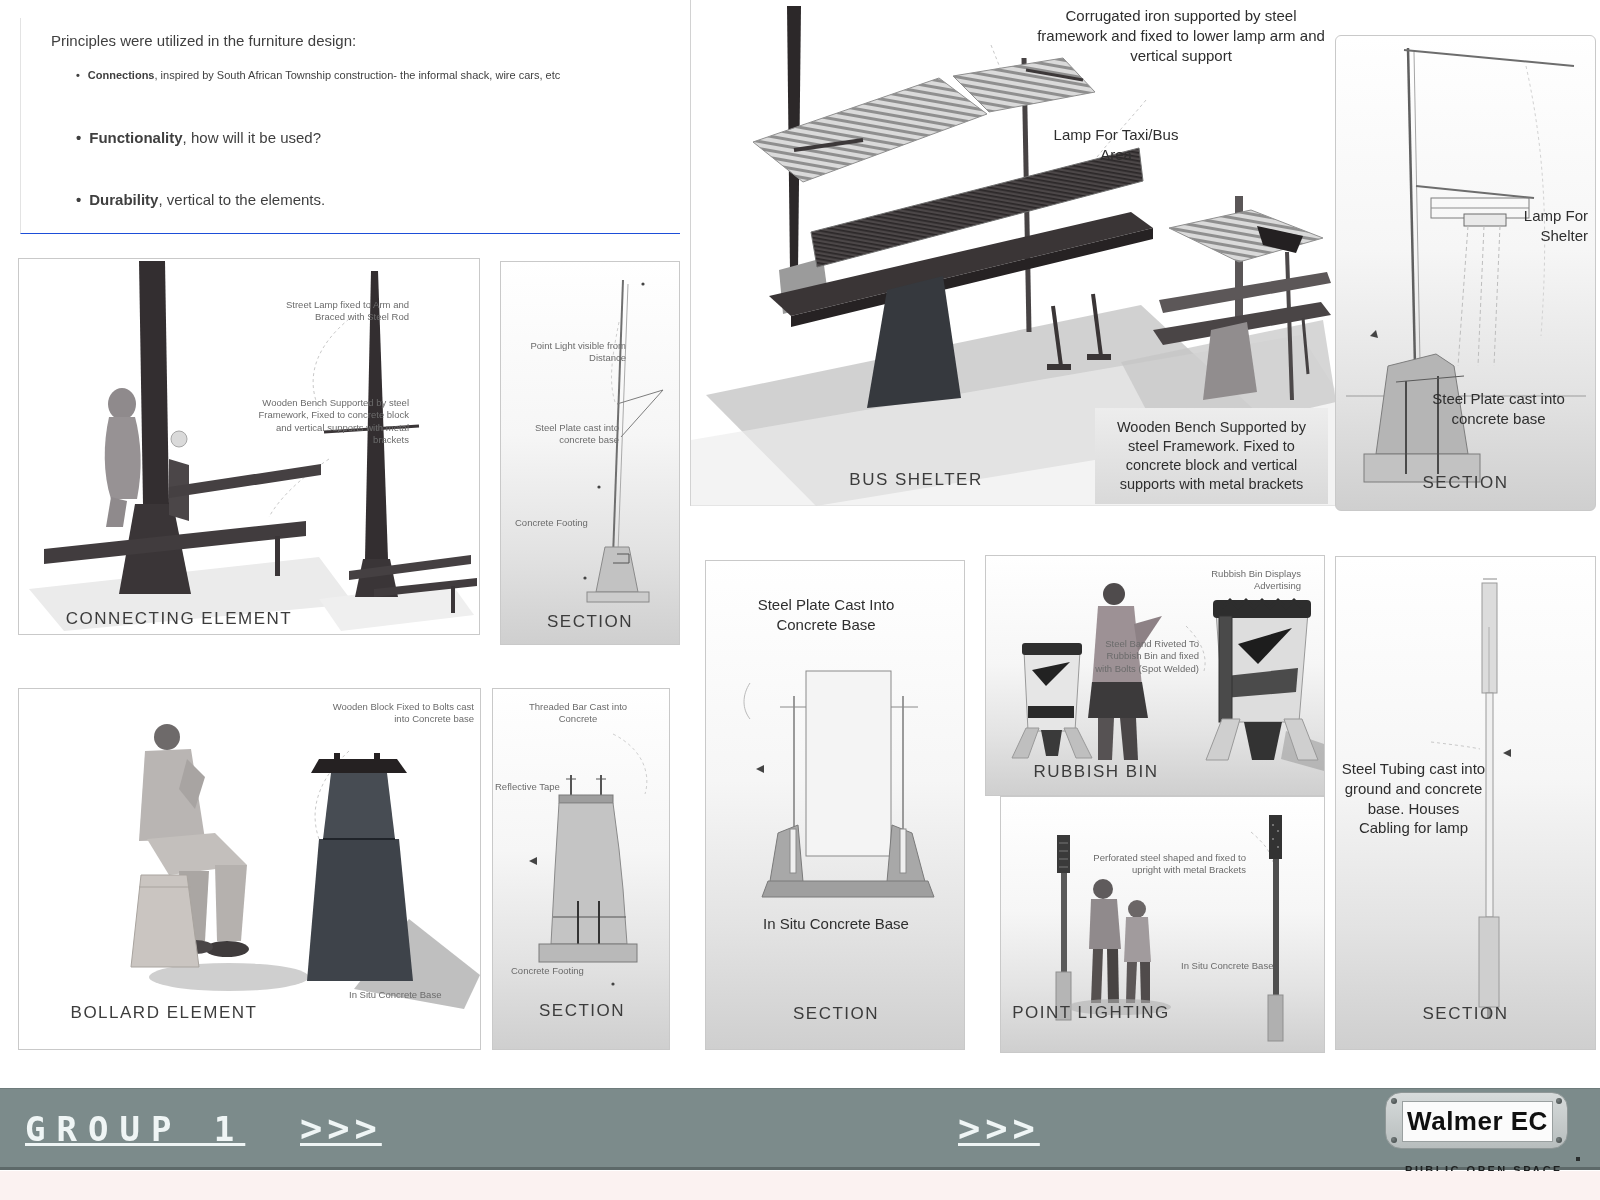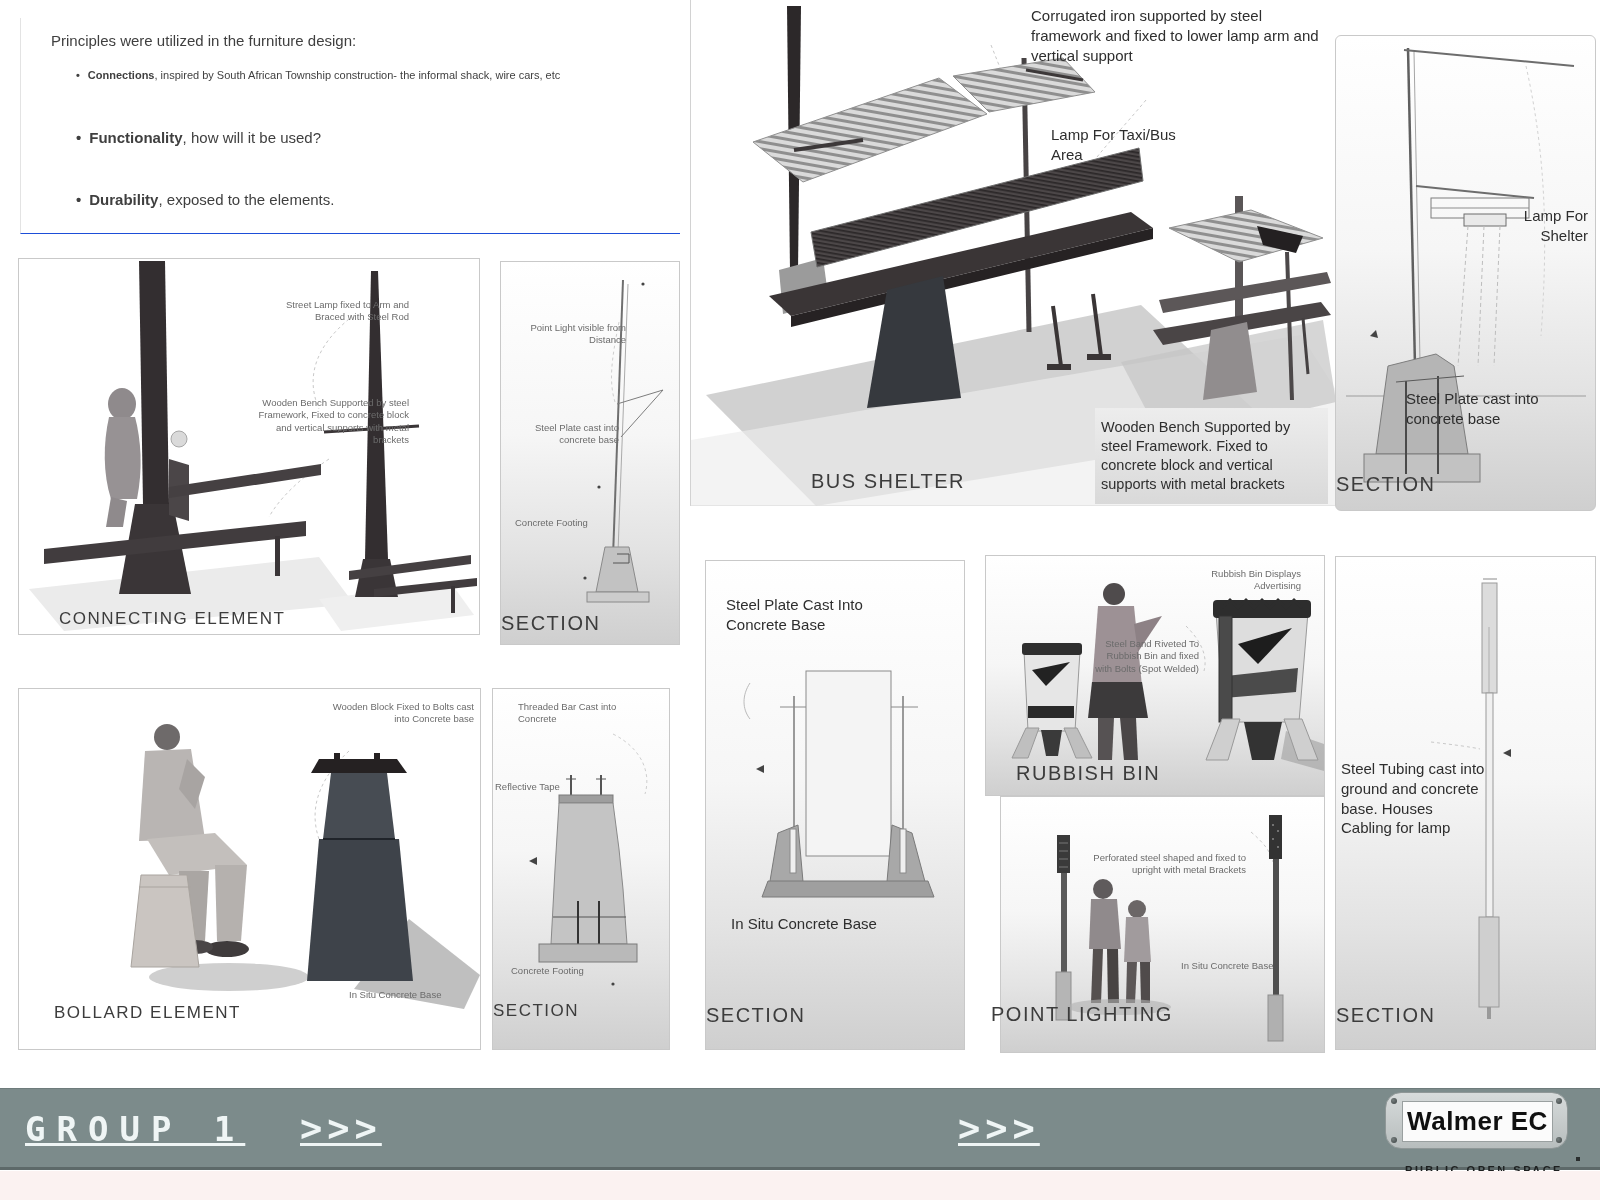--- a/index.html
+++ b/index.html
@@ -7,22 +7,22 @@
   #page {
     position: relative; width: 1600px; height: 1200px;
     background: #ffffff; overflow: hidden;
     font-family: "Liberation Sans", sans-serif; color:#333;
   }
   .abs { position:absolute; }
   .panel { position:absolute; background:#ffffff; border:1px solid #c9c9c9; }
   .grad  { background: linear-gradient(180deg,#ffffff 0%,#f6f6f6 45%,#e3e3e3 75%,#cfcfcf 100%); }
   .anno  { position:absolute; font-size:9.5px; color:#6b6b6b; line-height:1.3; }
   .anno-lg { position:absolute; font-size:15px; color:#2e2e2e; line-height:1.32; }
-  .r { text-align:right; } .c { }
-  .panel-title { position:absolute; font-size:20px; letter-spacing:1.5px; color:#3c3c3c; white-space:nowrap; }
+  .r { text-align:right; } .c { text-align:center; }
+  .panel-title { position:absolute; font-size:17px; letter-spacing:1.5px; color:#3c3c3c; white-space:nowrap; }
   .big-title { font-size:17px; }
   svg { position:absolute; left:0; top:0; }
   .bullet-dot { font-weight:bold; margin-right:8px; }
   .term { font-weight:bold; }
   #footer-bar {
     position:absolute; left:0; top:1088px; width:1600px; height:82px;
     border-top:1px solid #6e7c7c; border-bottom:3px solid #5d6969;
   }
   .footer-text {
     position:absolute; color:#eff5f5; font-family:"DejaVu Sans Mono", monospace;
@@ -55,21 +55,21 @@
 
   <div class="abs" style="left:20px; top:18px; width:660px; height:216px; background:#fff; border-bottom:1px solid #1d4ed8; border-left:1px solid #e3e3e3;">
     <div class="abs" style="left:30px; top:14px; font-size:15px; color:#3f3f3f;">Principles were utilized in the furniture design:</div>
     <div class="abs" style="left:55px; top:50px; width:560px; font-size:11px; color:#3f3f3f; line-height:1.35;">
       <span class="bullet-dot">•</span><span class="term">Connections</span><span>, inspired by South African Township construction- the informal shack, wire cars, etc</span>
     </div>
     <div class="abs" style="left:55px; top:110px; width:560px; font-size:15px; color:#3f3f3f; line-height:1.35;">
       <span class="bullet-dot">•</span><span class="term">Functionality</span><span>, how will it be used?</span>
     </div>
     <div class="abs" style="left:55px; top:172px; width:560px; font-size:15px; color:#3f3f3f; line-height:1.35;">
-      <span class="bullet-dot">•</span><span class="term">Durability</span><span>, exposed to the elements.</span>
+      <span class="bullet-dot">•</span><span class="term">Durability</span><span>, vertical to the elements.</span>
     </div>
   </div>
 
   <div class="panel" style="left:18px; top:258px; width:462px; height:377px;">
     <svg width="460" height="375" viewBox="0 0 460 375">
       <polygon points="10,330 300,298 335,345 45,372" fill="#ebebeb"></polygon>
       <polygon points="300,340 432,324 455,356 322,372" fill="#efefef"></polygon>
       <path d="M330,60 C300,85 285,115 300,150" stroke="#c9c9c9" fill="none" stroke-dasharray="3,3"></path>
       <path d="M310,200 C280,220 260,240 250,258" stroke="#c9c9c9" fill="none" stroke-dasharray="3,3"></path>
       <polygon points="120,2 146,2 150,245 124,245" fill="#332e30"></polygon>
@@ -100,21 +100,21 @@
       <line x1="127" y1="22" x2="117" y2="290" stroke="#aaaaaa" stroke-width="1"></line>
       <polyline points="116,142 162,128 120,175" fill="none" stroke="#7d7d7d"></polyline>
       <path d="M118,60 C110,100 108,120 114,140" stroke="#cfcfcf" fill="none" stroke-dasharray="3,3"></path>
       <polygon points="104,285 128,285 137,330 95,330" fill="#c2c2c2" stroke="#8a8a8a"></polygon>
       <rect x="86" y="330" width="62" height="10" fill="#cccccc" stroke="#8a8a8a"></rect>
       <path d="M116,292 l12,0 0,9 -16,0" fill="none" stroke="#555"></path>
       <circle cx="142" cy="22" r="1.6" fill="#444"></circle>
       <circle cx="98" cy="225" r="1.6" fill="#444"></circle>
       <circle cx="84" cy="316" r="1.6" fill="#444"></circle>
     </svg>
-    <div class="anno r" style="left:20px; top:60px; width:105px;text-align:right;">Point Light visible from Distance</div>
+    <div class="anno r" style="left:20px; top:78px; width:105px;text-align:right;">Point Light visible from Distance</div>
     <div class="anno r" style="left:8px; top:160px; width:110px;">Steel Plate cast into concrete base</div>
     <div class="anno" style="left:14px; top:255px; width:90px;">Concrete Footing</div>
     <div class="panel-title c" style="left:0px; top:350px; width:178px;">SECTION</div>
   </div>
 
   <div class="abs" style="left:690px; top:0px; width:645px; height:506px; background:#fff; border-left:1px solid #d2d2d2; border-bottom:1px solid #d8d8d8;">
     <svg width="645" height="506" viewBox="0 0 645 506">
       <defs>
         <pattern id="pCorr" width="7" height="7" patternUnits="userSpaceOnUse" patternTransform="rotate(100)">
           <rect width="7" height="7" fill="#dadada"></rect>

